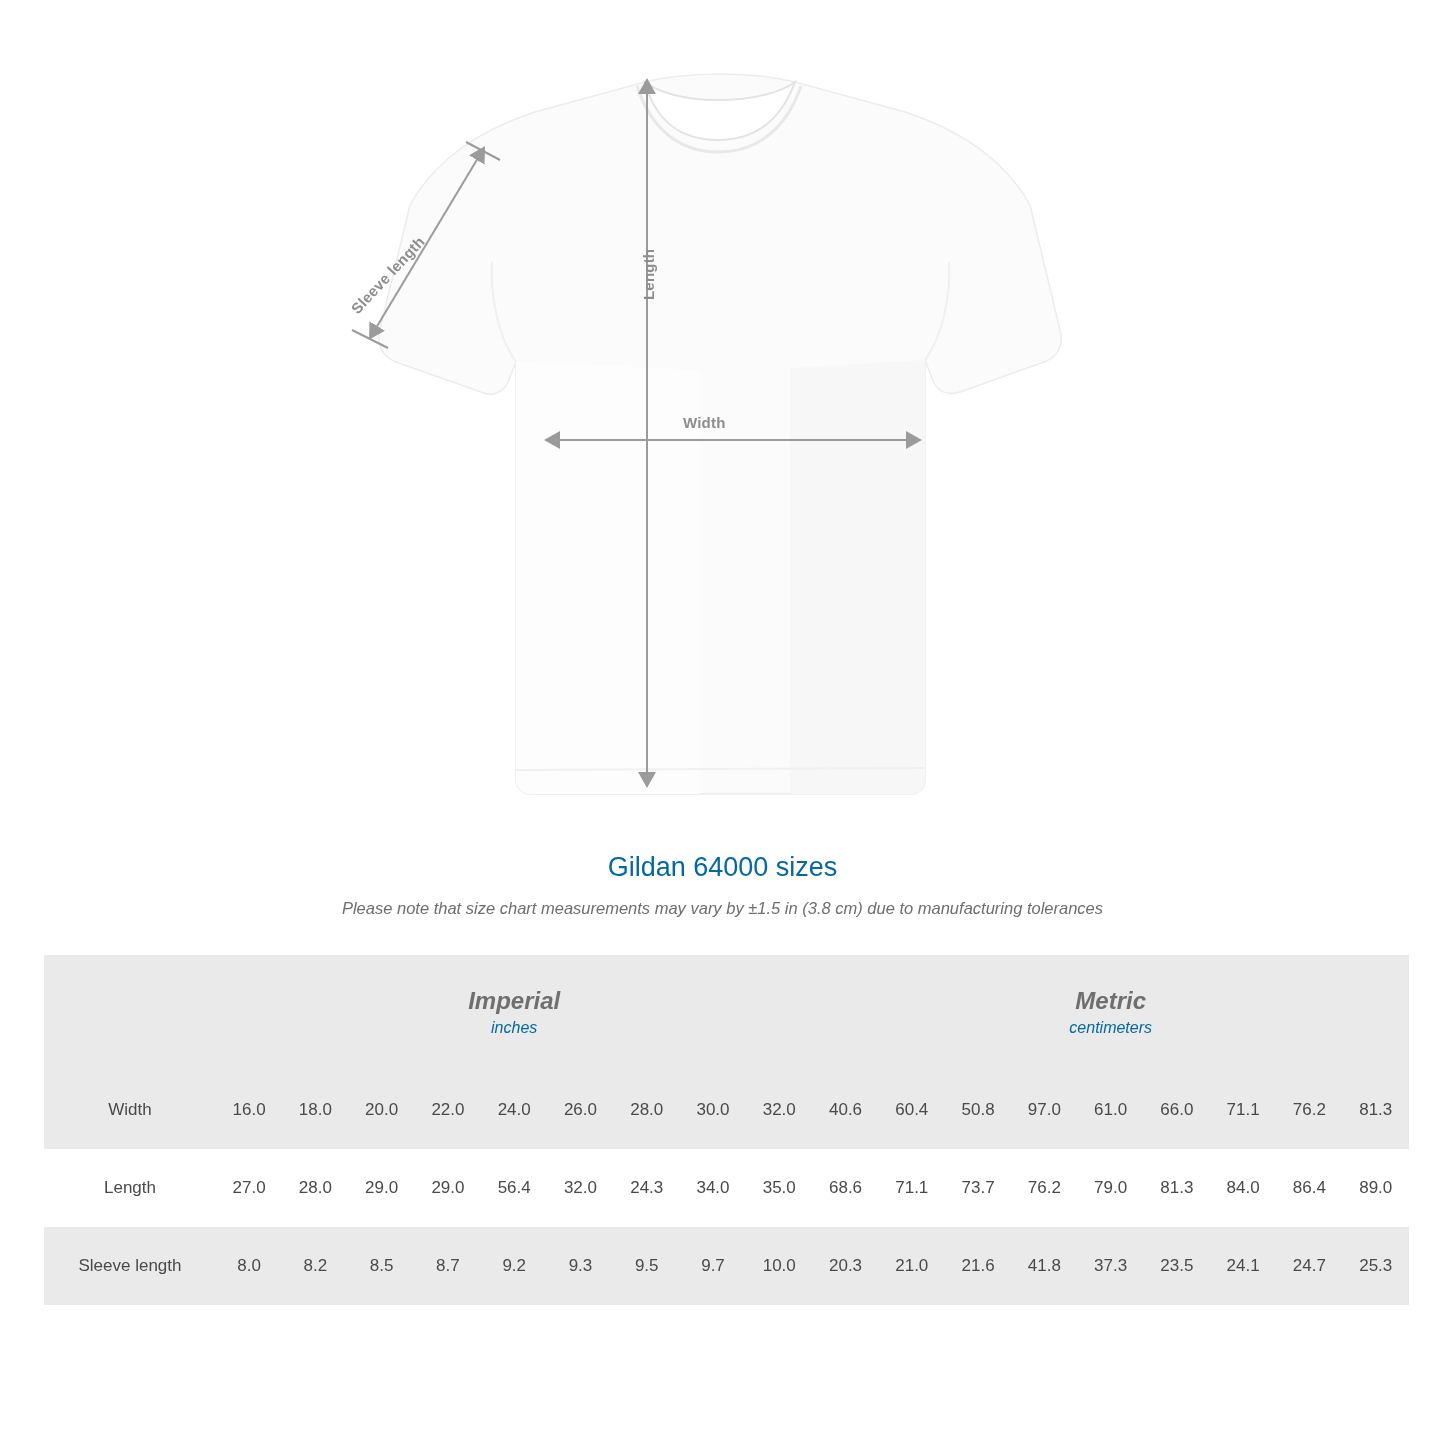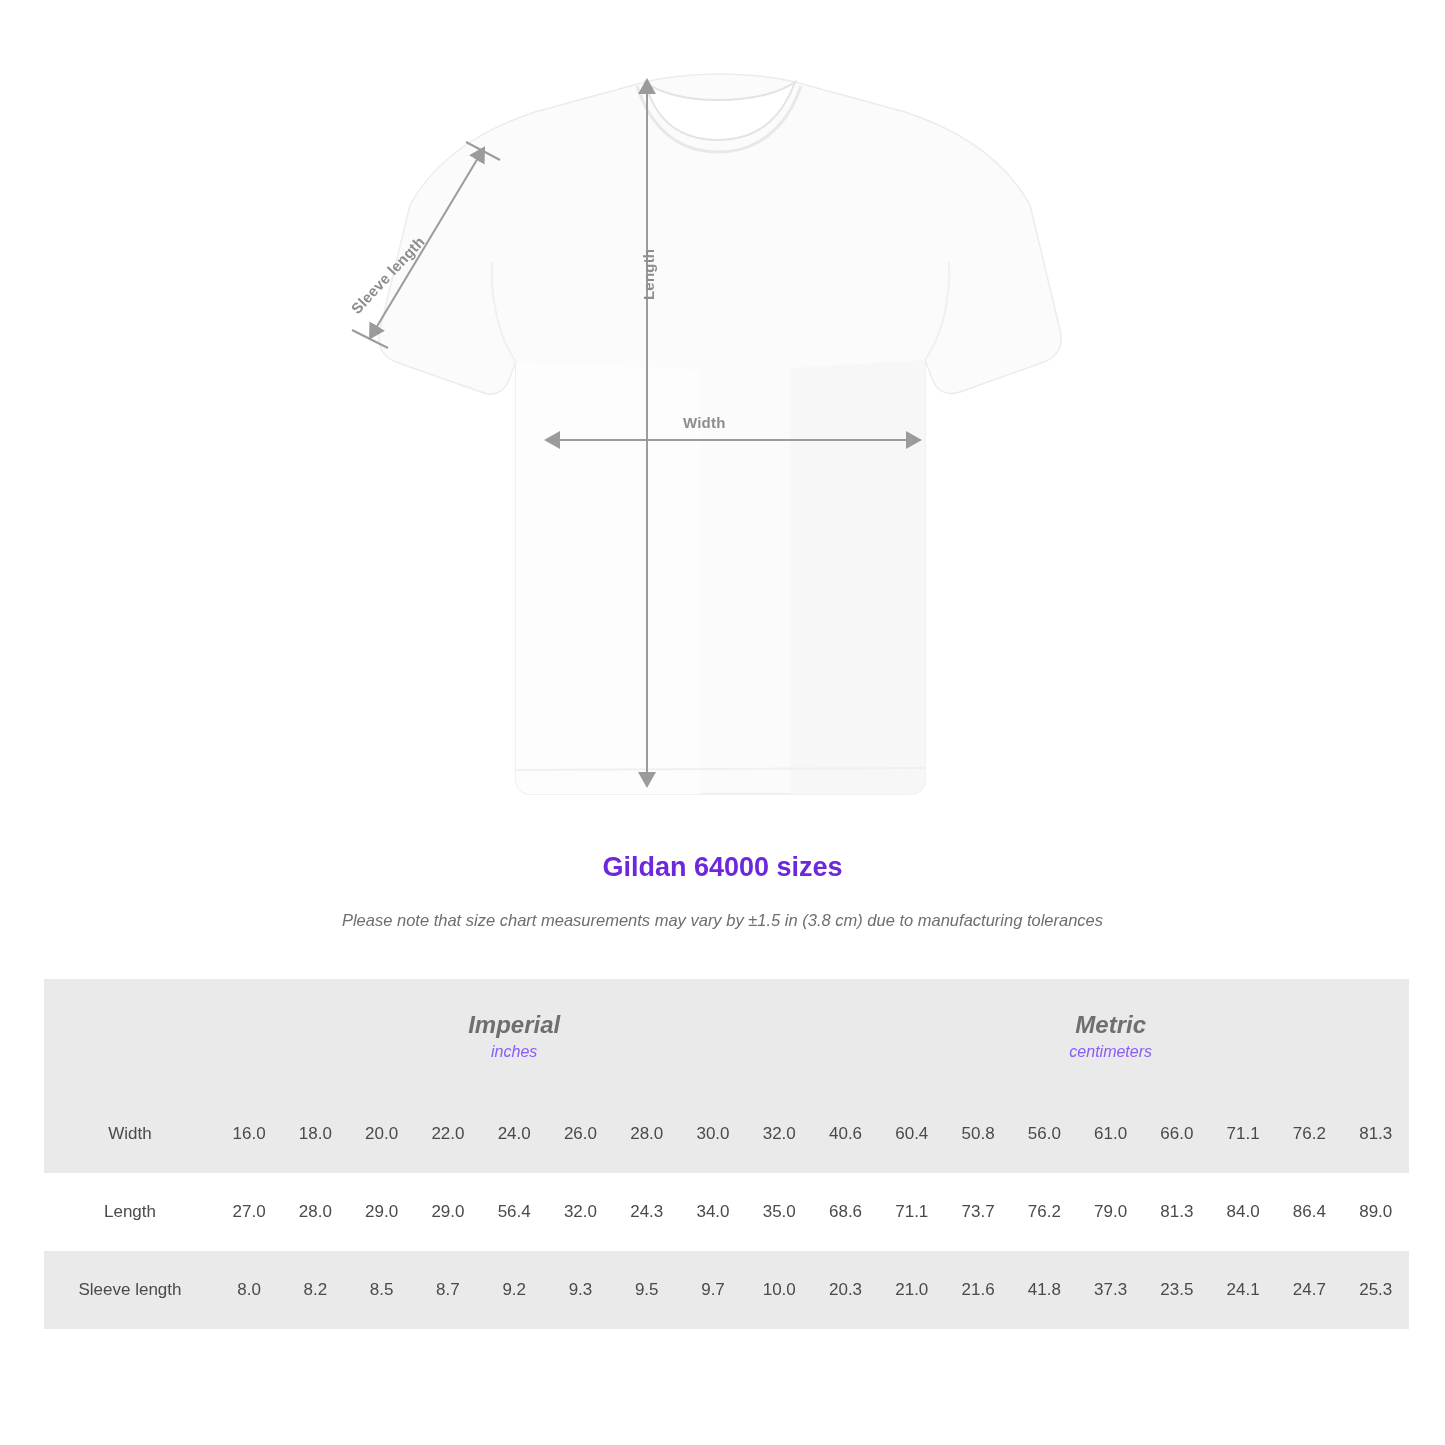--- a/index.html
+++ b/index.html
@@ -50,31 +50,31 @@
     left: 360px;
     top: 300px;
     transform: rotate(-47deg);
     transform-origin: left bottom;
   }
 
   
   .chart-title {
     text-align: center;
     font-size: 27px;
-    font-weight: bold;
-    color: #6d28d9;
+    font-weight: normal;
+    color: #0369a1;
     margin: 0;
     padding-top: 22px;
   }
   .chart-note {
     text-align: center;
     font-size: 16.5px;
     font-style: italic;
     color: #6e6e6e;
-    margin: 12px;
+    margin: 0;
     padding-top: 16px;
   }
 
   
   .table-wrap {
     padding: 37px 36px 0 44px;
     box-sizing: border-box;
   }
   table.size-table {
     width: 100%;
@@ -97,21 +97,21 @@
   .unit-name {
     font-size: 24px;
     font-style: italic;
     font-weight: bold;
     color: #6f6f6f;
     line-height: 1.25;
   }
   .unit-sub {
     font-size: 16px;
     font-style: italic;
-    color: #8b5cf6;
+    color: #0369a1;
     line-height: 1.45;
   }
   .row-shade td { background: #eaeaea; }
   .row-plain td { background: #ffffff; }
   .head-row td { background: #eaeaea; }
   .rowlabel {
     font-weight: bold;
     color: #4a4a4a;
     font-size: 17px;
   }
@@ -208,21 +208,21 @@
         <td>20.0</td>
         <td>22.0</td>
         <td>24.0</td>
         <td>26.0</td>
         <td>28.0</td>
         <td>30.0</td>
         <td>32.0</td>
         <td>40.6</td>
         <td>60.4</td>
         <td>50.8</td>
-        <td>56.0</td>
+        <td>97.0</td>
         <td>61.0</td>
         <td>66.0</td>
         <td>71.1</td>
         <td>76.2</td>
         <td>81.3</td>
       </tr>
 
       <tr class="row-plain">
         <td class="col-label rowlabel">Length</td>
         <td>27.0</td>

